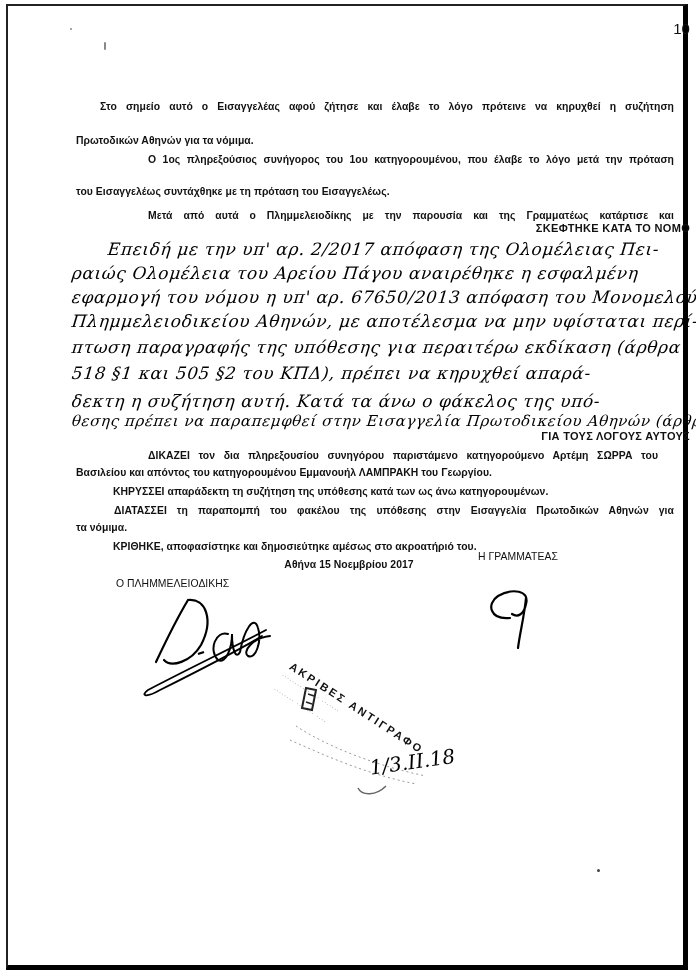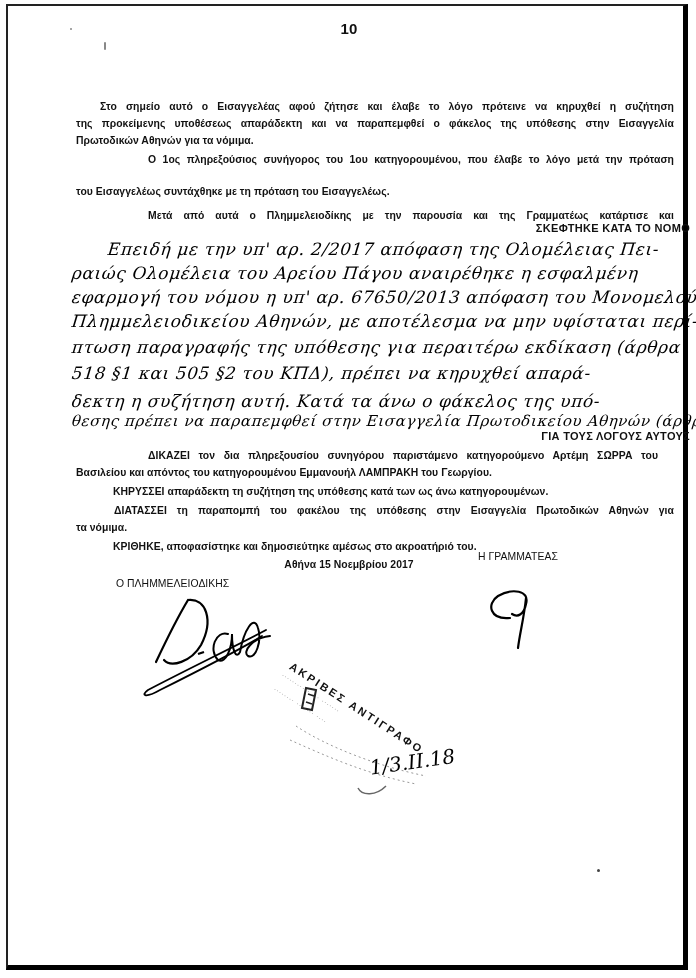--- a/index.html
+++ b/index.html
@@ -9,21 +9,21 @@
     border-top: 2px solid #222; border-left: 2px solid #222;
     border-right: 5px solid #000; border-bottom: 5px solid #000;
     box-sizing: border-box; background: #fff;
   }
   .typed {
     position: absolute; font-family: "Liberation Sans", sans-serif;
     font-size: 10.4px; color: #111; line-height: 17px; white-space: nowrap;
     font-weight: bold; letter-spacing: 0.05px;
   }
   .justify { text-align: justify; text-align-last: justify; white-space: normal; }
-  .pagenum { left: 0; width: 682px; top: 14px; text-align: center; font-size: 15px; font-weight: bold; }
+  .pagenum { left: 0; width: 682px; top: 14px; text-align: right; font-size: 15px; font-weight: normal; }
   .heading { font-size: 11px; font-weight: bold; text-align: right; letter-spacing: 0.3px; }
   .hand {
     position: absolute; font-family: "DejaVu Serif", serif; font-style: italic;
     font-size: 17px; color: #000; white-space: nowrap; line-height: 22px;
     letter-spacing: 0.6px; transform: skewX(-6deg);
   }
   .sig { position: absolute; }
   .stamp { position: absolute; left: 258px; top: 650px; width: 200px; height: 160px; }
   .stamp-text {
     position: absolute; font-family: "Liberation Sans", sans-serif; font-weight: bold;
@@ -40,21 +40,20 @@
   .mark { position: absolute; background: #888; border-radius: 50%; }
 </style>
 </head>
 <body>
 
 <div class="page">
 
   <div class="typed pagenum">10</div>
 
   <div class="typed justify" style="left:92px; top:92px; width:574px;">Στο σημείο αυτό ο Εισαγγελέας αφού ζήτησε και έλαβε το λόγο πρότεινε να κηρυχθεί η συζήτηση</div>
-  <div class="typed justify" style="left:68px; top:109px; width:598px;">της προκείμενης υποθέσεως απαράδεκτη και να παραπεμφθεί ο φάκελος της υπόθεσης στην Εισαγγελία</div>
   <div class="typed" style="left:68px; top:126px;">Πρωτοδικών Αθηνών για τα νόμιμα.</div>
 
   <div class="typed justify" style="left:140px; top:145px; width:526px;">Ο 1ος πληρεξούσιος συνήγορος του 1ου κατηγορουμένου, που έλαβε το λόγο μετά την πρόταση</div>
   <div class="typed" style="left:68px; top:162px;margin-top:15px;">του Εισαγγελέως συντάχθηκε με τη πρόταση του Εισαγγελέως.</div>
 
   <div class="typed justify" style="left:140px; top:193px; width:526px;margin-top:8px;">Μετά από αυτά ο Πλημμελειοδίκης με την παρουσία και της Γραμματέως κατάρτισε και</div>
 
   <div class="typed heading" style="left:0; width:682px; top:214px;">ΣΚΕΦΤΗΚΕ ΚΑΤΑ ΤΟ ΝΟΜΟ</div>
 
   <div class="hand" style="left:100px; top:232px;">Επειδή με την υπ' αρ. 2/2017 απόφαση της Ολομέλειας Πει-</div>

